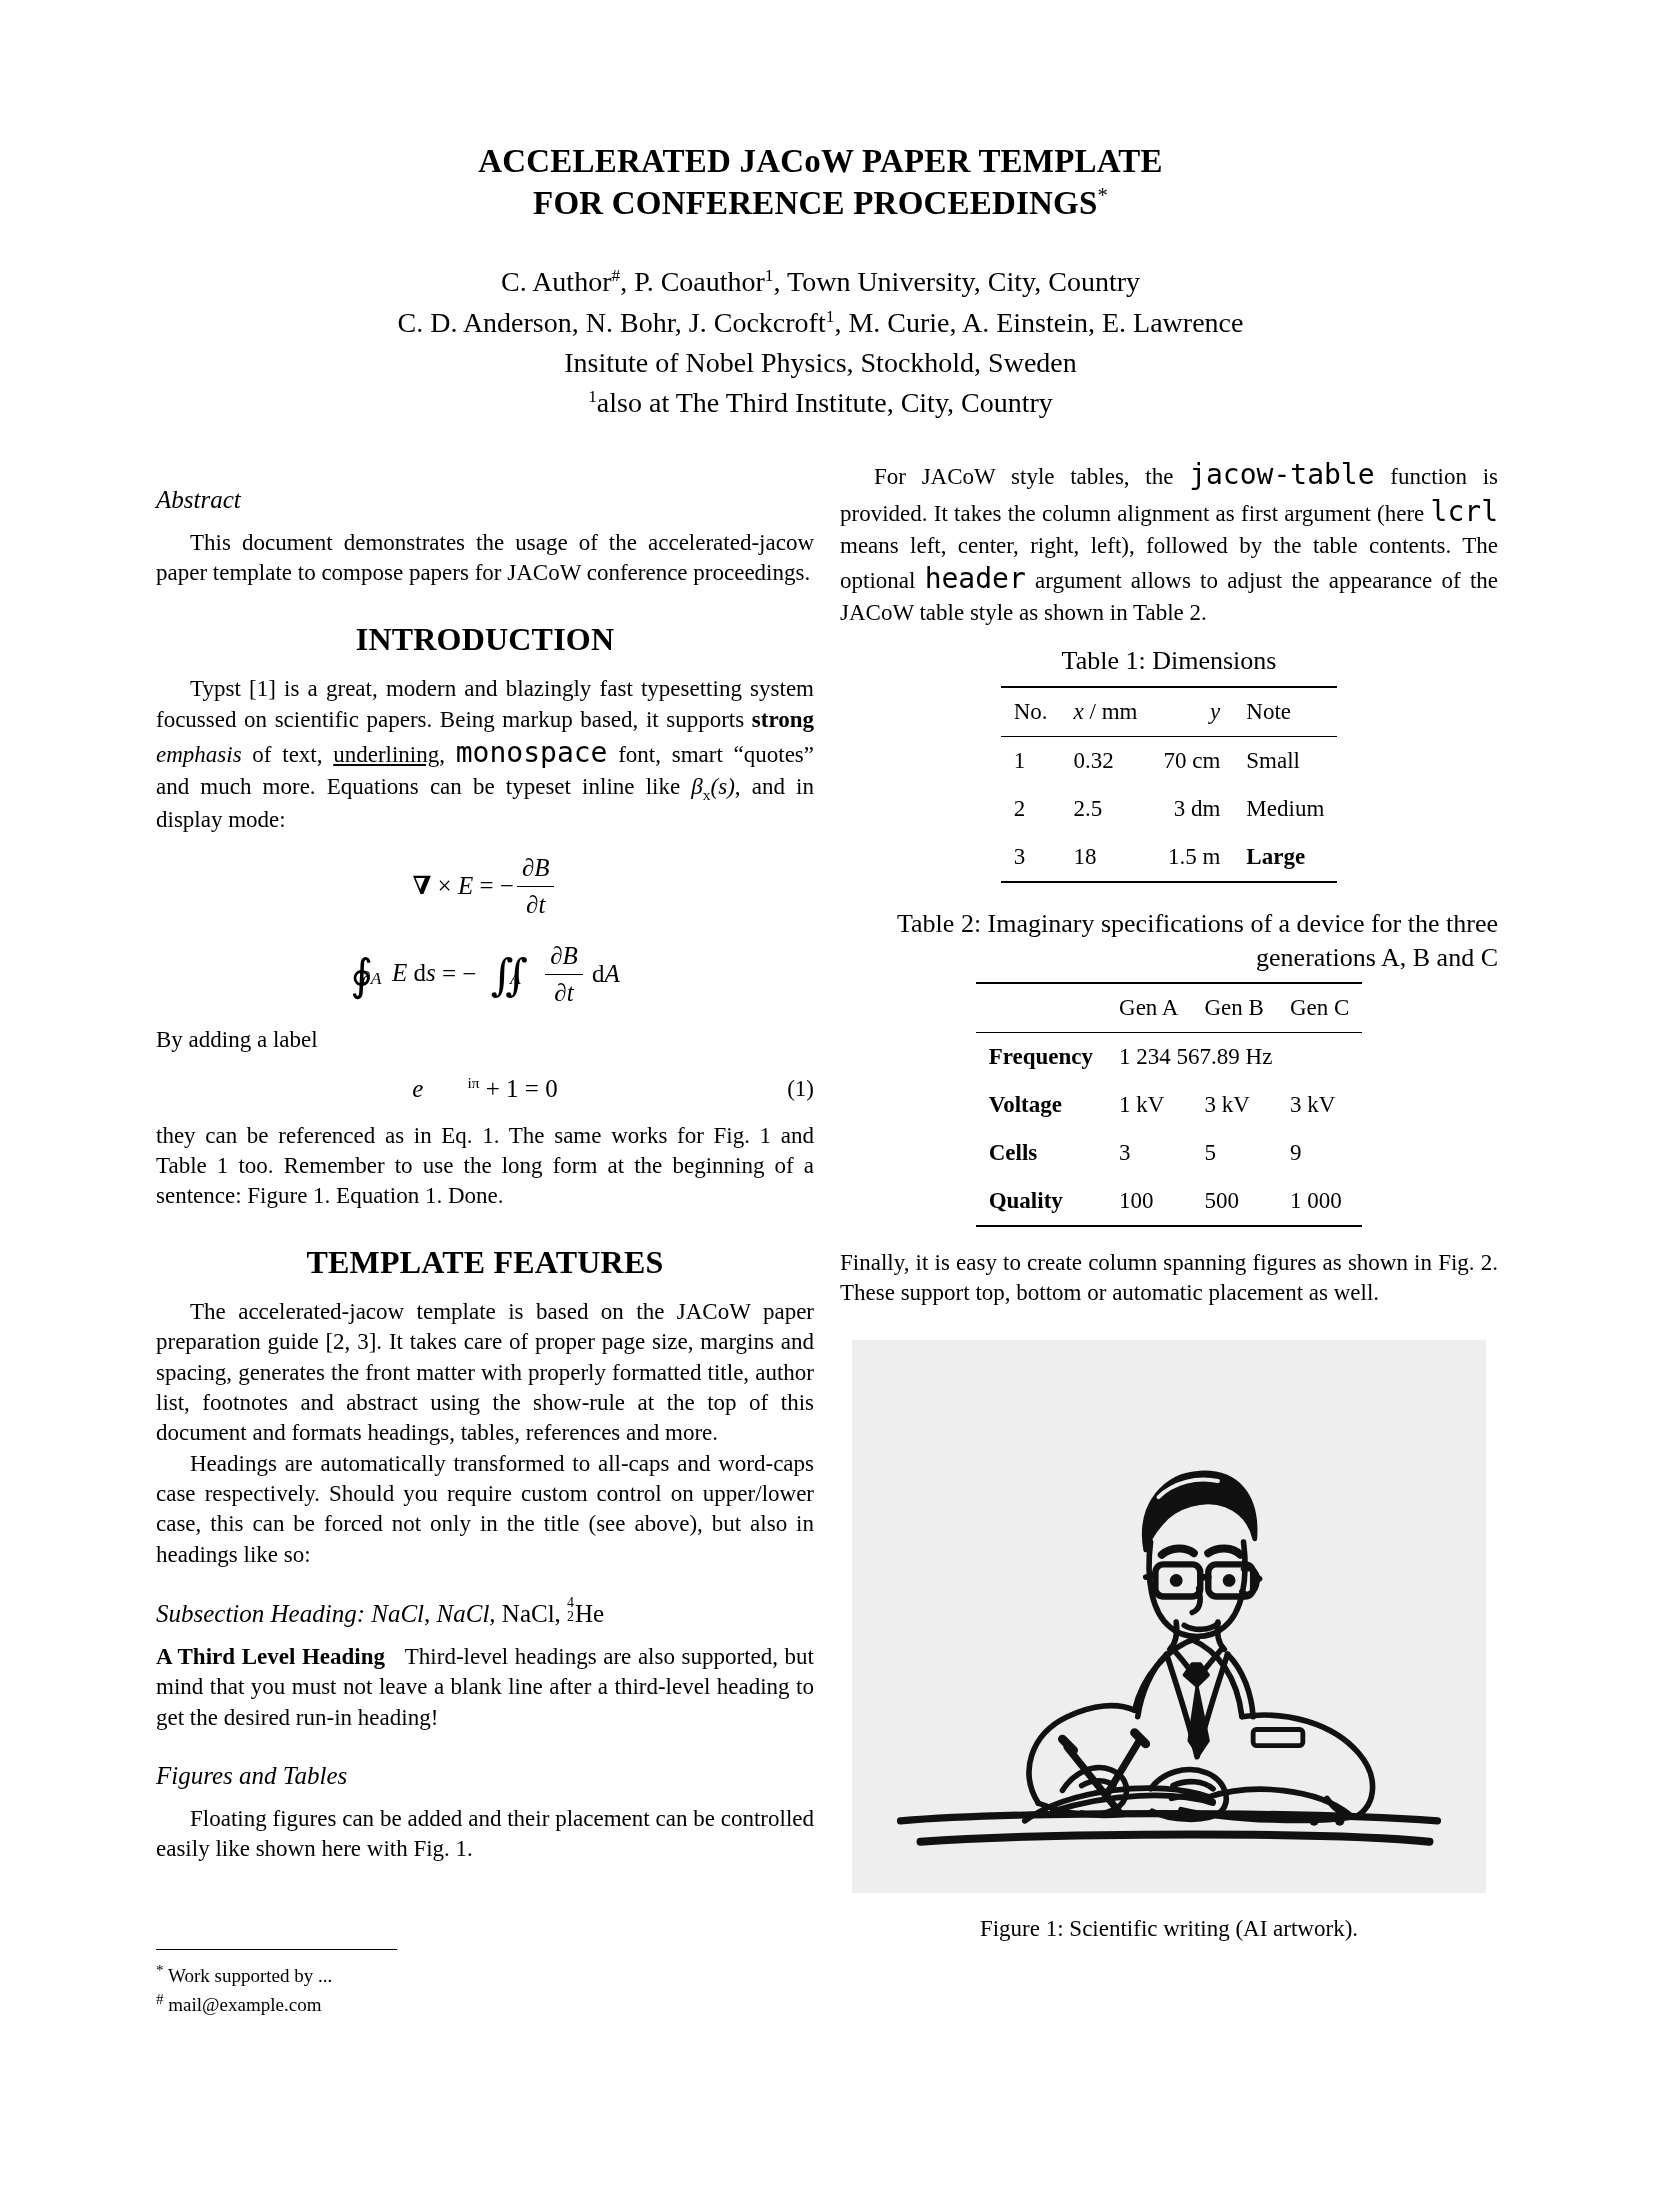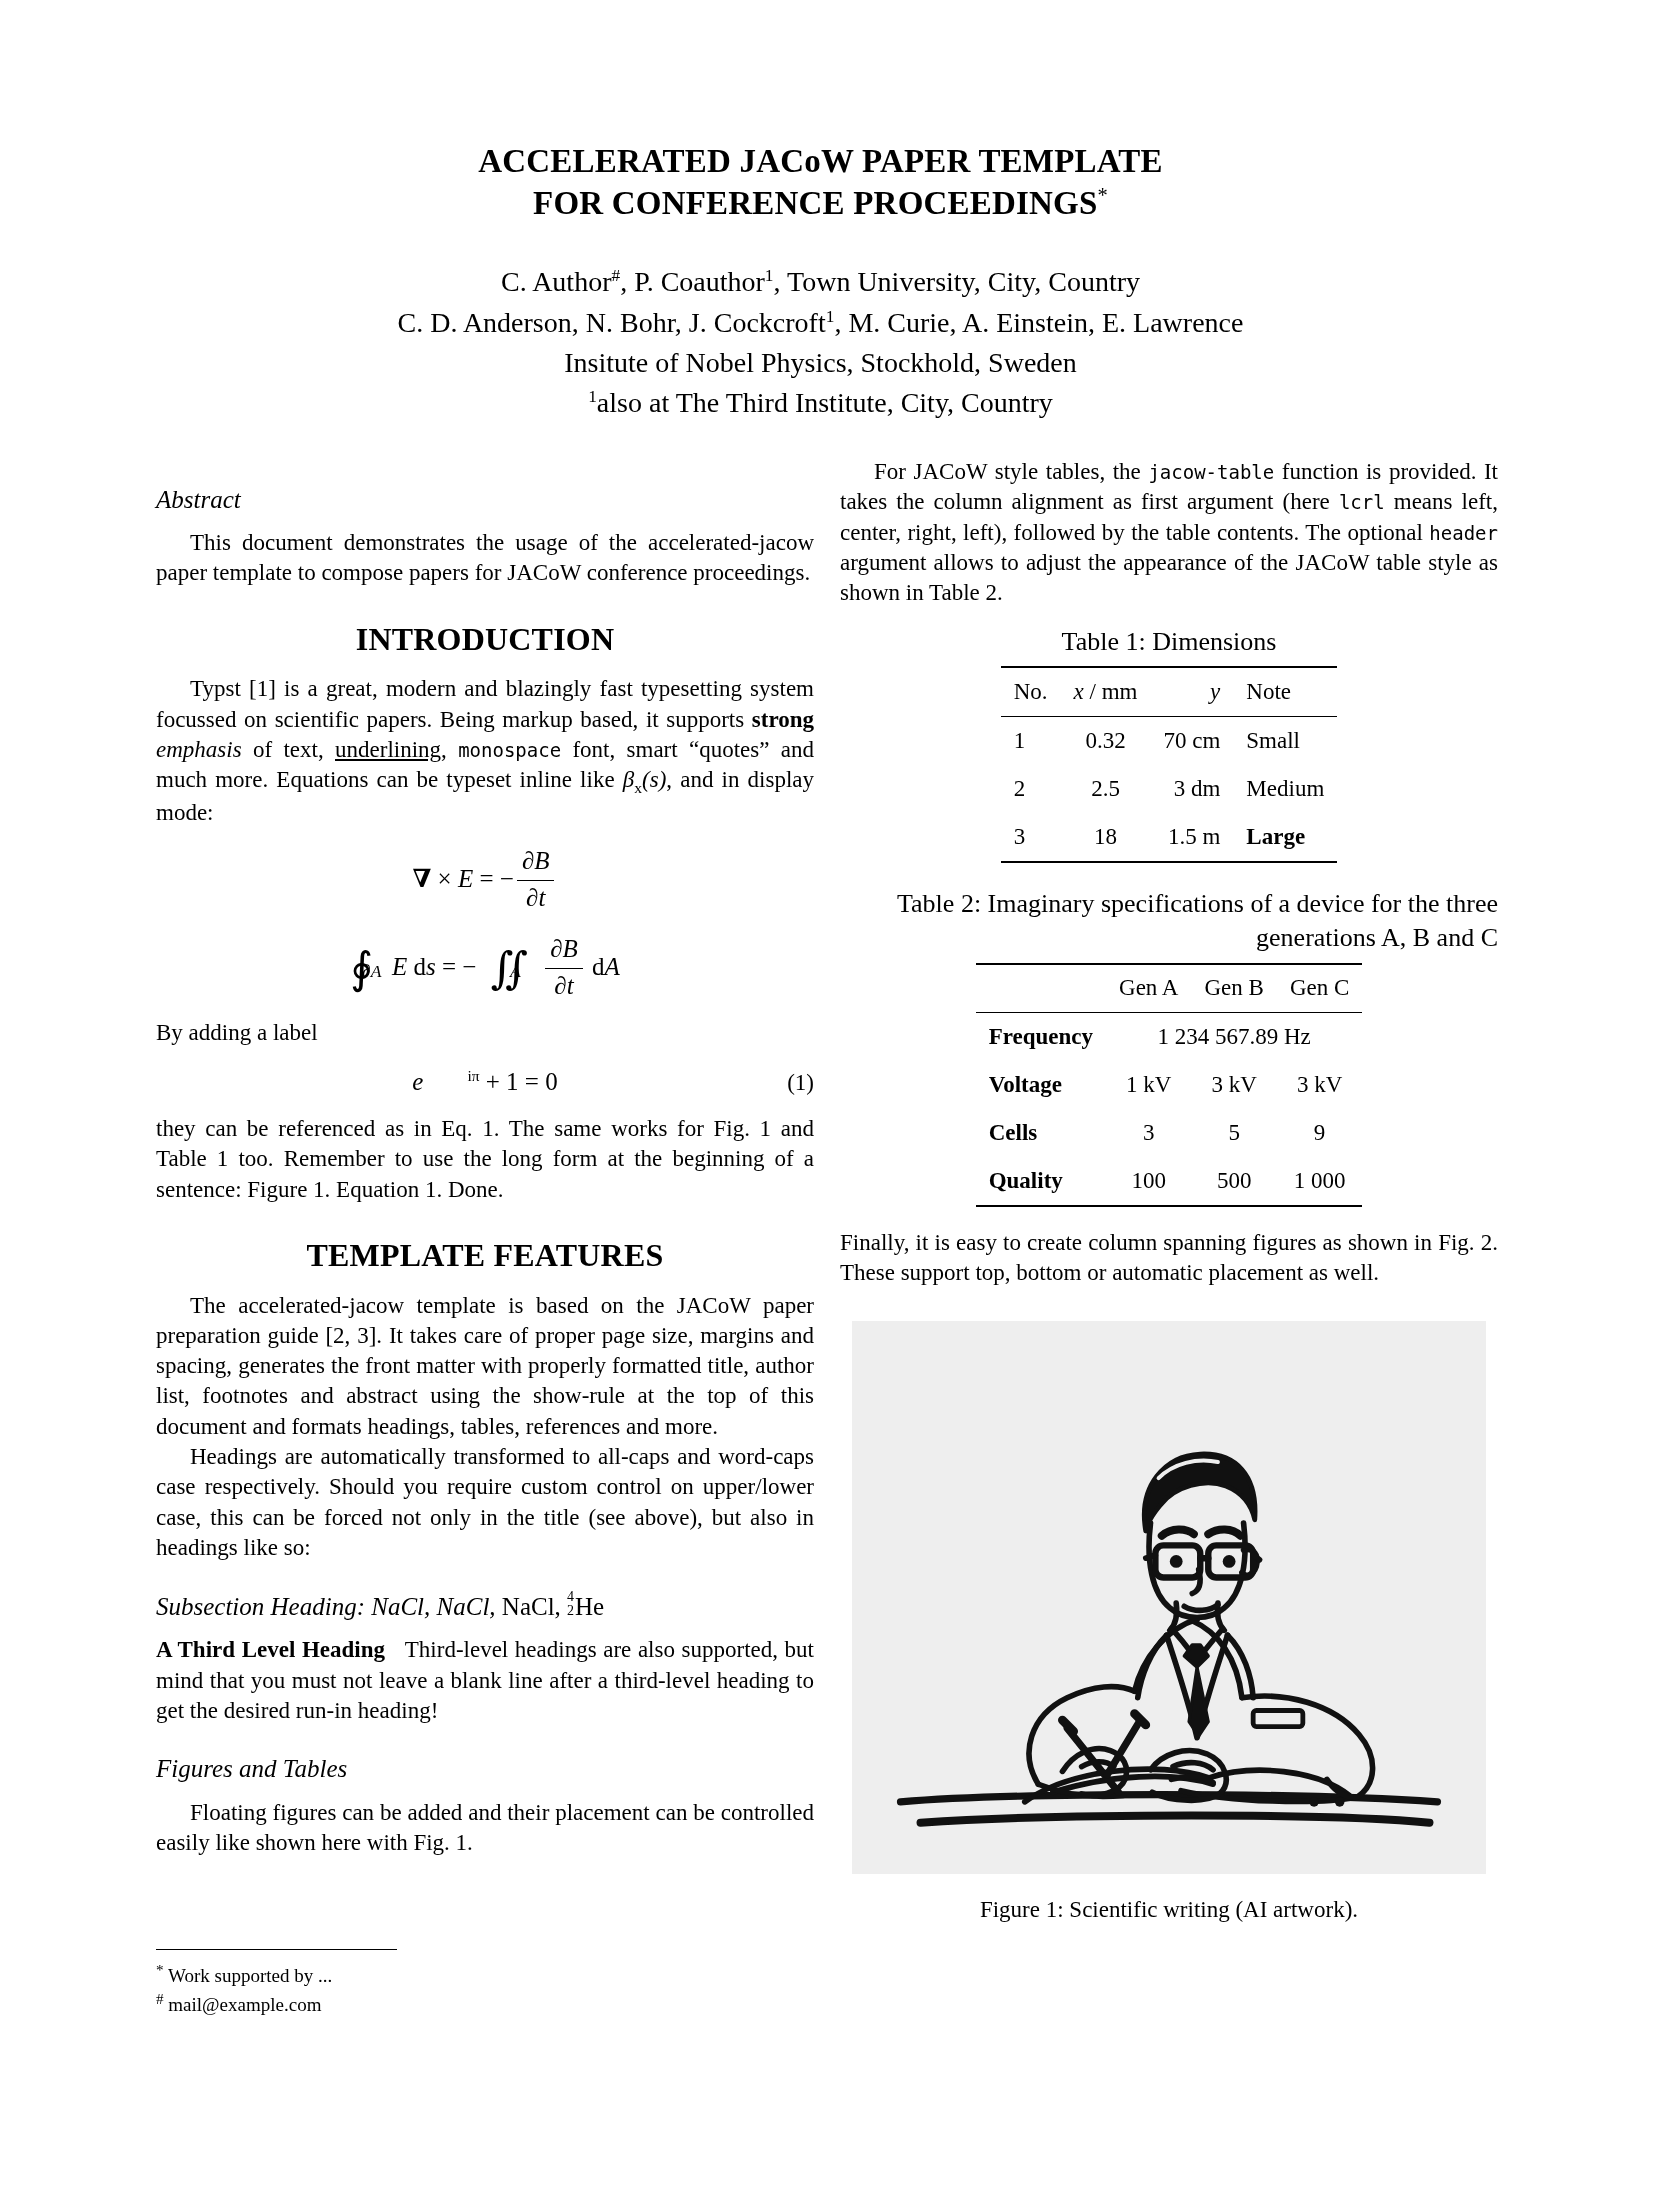--- a/index.html
+++ b/index.html
@@ -80,21 +80,21 @@
   }
   h3.subsection .upright { font-style: normal; }
   h4.thirdlevel {
     display: inline;
     font-size: 23px;
     font-weight: bold;
     margin: 0;
   }
   .mono {
     font-family: "DejaVu Sans Mono", "Liberation Mono", monospace;
-    font-size: 19px;
+    font-size: 28px;
   }
   .strong { font-weight: bold; }
   .em { font-style: italic; }
   .uline { text-decoration: underline; }
 
   
   .nuclide {
     display: inline-block;
     vertical-align: baseline;
     font-size: 0.56em;
@@ -171,21 +171,21 @@
   }
   table.jacow th, table.jacow td {
     padding: 8.8px 13px;
     white-space: nowrap;
   }
   table.jacow th { font-weight: normal; }
   .rule-top  { border-top: 2.6px solid #000; }
   .rule-mid  { border-bottom: 1.6px solid #000; }
   .rule-bot  { border-bottom: 2.6px solid #000; }
   .t-left   { text-align: left; }
-  .t-center { text-align: center; }
+  .t-center { text-align: left; }
   .t-right  { text-align: right; }
   .tbl1-wrap { margin: 16px 0 21px 0; }
   .tbl2-wrap { margin: 6.4px 0 21px 0; }
 
   
   .figure {
     margin: 32px 0 0 0;
     text-indent: 0;
   }
   .fig-box {

